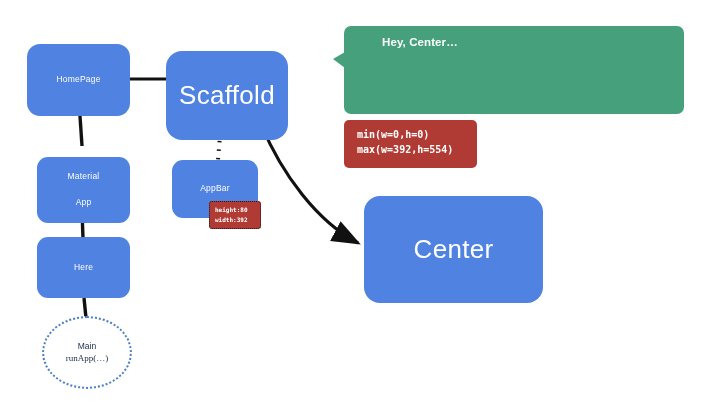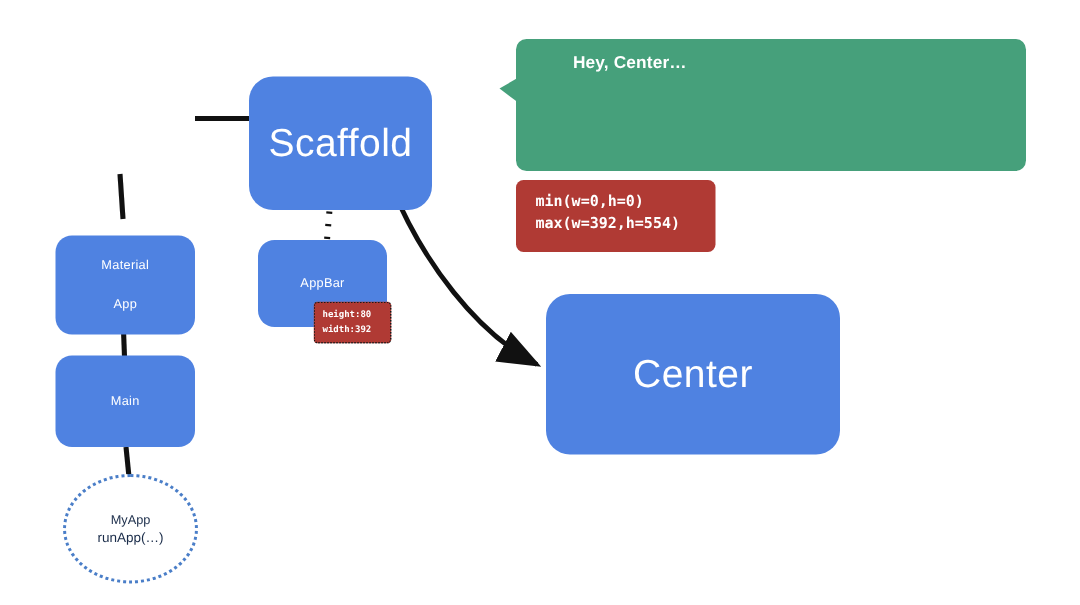--- a/index.html
+++ b/index.html
@@ -60,21 +60,21 @@
   }
   .node-two .lbl + .lbl {
     margin-top: 16px;
   }
 
   #node-homepage { left: 27px;  top: 44px;  width: 103px; height: 72px; border-radius: 13px; }
   #node-scaffold { left: 166px; top: 33px;  width: 122px; height: 89px; border-radius: 16px; margin-top: 18px; }
   #node-material { left: 37px;  top: 145px; width: 93px;  height: 66px; border-radius: 11px; margin-top: 12px; }
   #node-myapp    { left: 37px;  top: 237px; width: 93px;  height: 61px; border-radius: 11px; }
   #node-appbar   { left: 172px; top: 160px; width: 86px;  height: 58px; border-radius: 11px; text-align: right; }
-  #node-center   { left: 364px; top: 196px; width: 196px; height: 107px; border-radius: 16px; }
+  #node-center   { left: 364px; top: 196px; width: 179px; height: 107px; border-radius: 16px; }
 
   
   #node-main {
     position: absolute;
     left: 42px;
     top: 316px;
     width: 90px;
     height: 73px;
     border: 2px dotted #4a7ec8;
     border-radius: 50%;
@@ -82,21 +82,21 @@
     display: flex;
     flex-direction: column;
     align-items: center;
     justify-content: center;
     text-align: center;
     box-sizing: border-box;
     background: #ffffff;
     z-index: 4;
   }
   #node-main .lbl { font-size: 8.5px; line-height: 1.45; }
-  #node-main .lbl.mono { font-family: Liberation Sans, sans-serif; font-size: 9px; }
+  #node-main .lbl.mono { font-family: Liberation Serif, serif; font-size: 9px; }
 
   
   #speech-bubble {
     position: absolute;
     left: 344px;
     top: 26px;
     width: 340px;
     height: 88px;
     background: #46a07b;
     border-radius: 7px;
@@ -193,44 +193,47 @@
 
     <line x1="82" y1="211" x2="83" y2="238" stroke="#111111" stroke-width="3.4"></line>
 
     <line x1="84" y1="298" x2="86" y2="318" stroke="#111111" stroke-width="3.4"></line>
 
     <line x1="221" y1="124" x2="218" y2="160" stroke="#111111" stroke-width="4" stroke-linecap="butt" stroke-dasharray="1.5 7"></line>
 
     <path d="M 261 124 C 282 175, 318 222, 358 243" fill="none" stroke="#111111" stroke-width="3.2" marker-end="url(#arrowhead)"></path>
   </svg>
 
+  <div class="node node-small" id="node-homepage">
+    <span class="lbl">HomePage</span>
+  </div>
 
   <div class="node node-big" id="node-scaffold">
     <span class="lbl">Scaffold</span>
   </div>
 
   <div class="node node-small node-two" id="node-material">
     <span class="lbl">Material</span>
     <span class="lbl">App</span>
   </div>
 
   <div class="node node-small" id="node-myapp">
-    <span class="lbl">Main</span>
+    <span class="lbl">Here</span>
   </div>
 
   <div class="node node-small" id="node-appbar">
     <span class="lbl">AppBar</span>
   </div>
 
   <div class="node node-big" id="node-center">
     <span class="lbl">Center</span>
   </div>
 
   <div id="node-main">
-    <span class="lbl">MyApp</span>
+    <span class="lbl">Main</span>
     <span class="lbl mono">runApp(…)</span>
   </div>
 
   <div id="appbar-size">
     <div class="tline">height:80</div>
     <div class="tline">width:392</div>
   </div>
 
   <div id="speech-tail"></div>
   <div id="speech-bubble">

